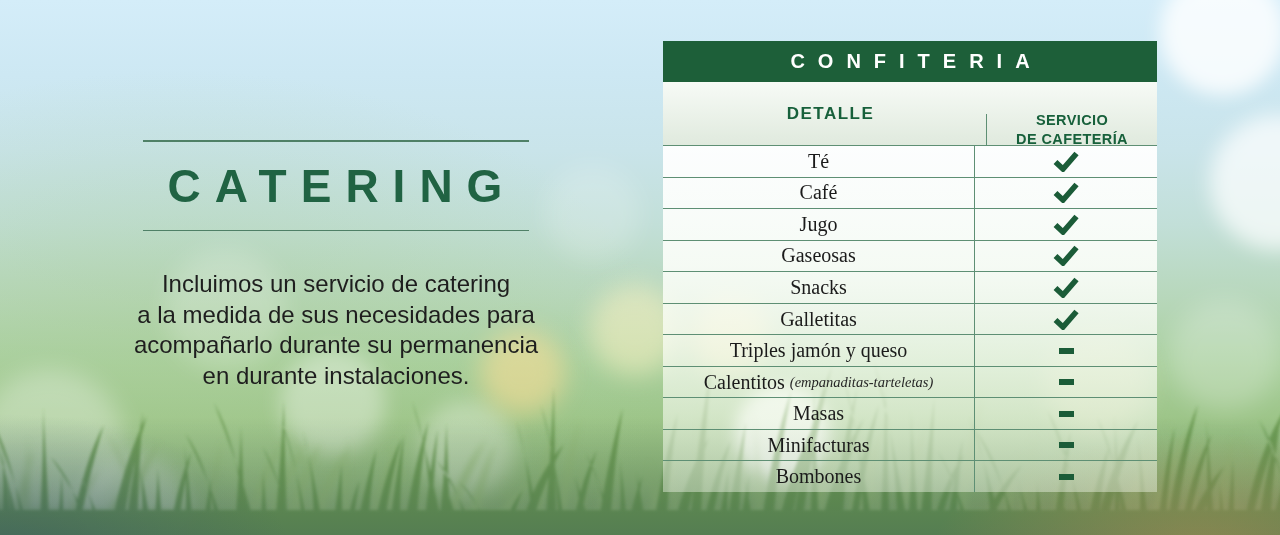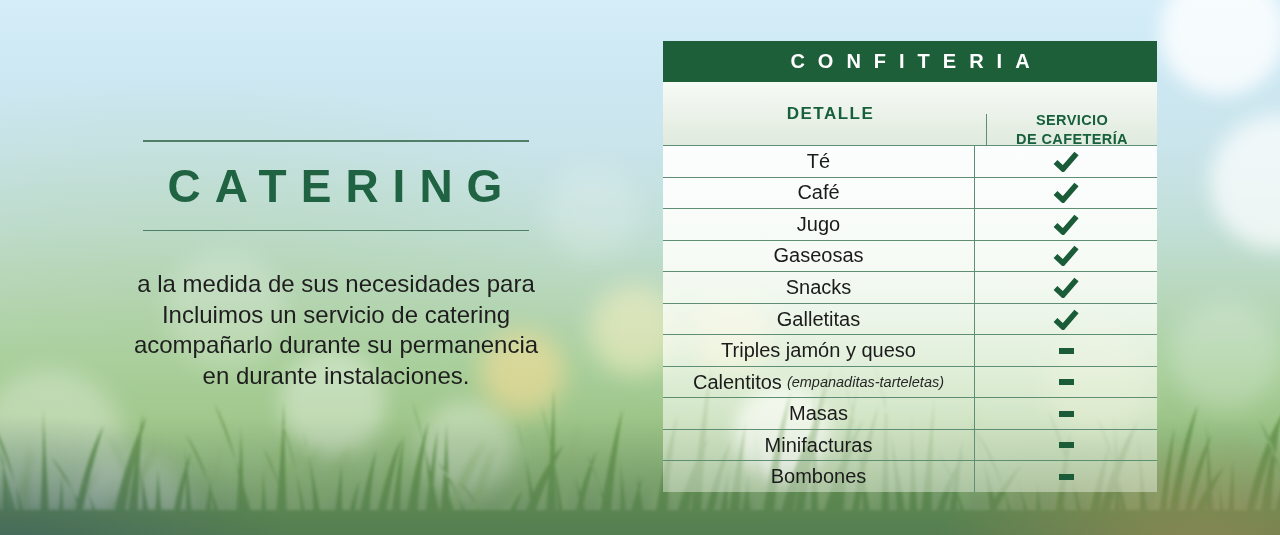--- a/index.html
+++ b/index.html
@@ -49,21 +49,21 @@
   .sub-right{
     flex:1;border-left:1px solid #5e8f74;display:flex;flex-direction:column;
     align-items:center;justify-content:center;color:#17603b;font-weight:bold;
     font-size:14.5px;line-height:1.25;letter-spacing:0.4px;text-align:center;margin-top:32px;
   }
   .conf-body{
     background:linear-gradient(180deg,
       rgba(255,255,255,0.95) 0%, rgba(253,255,250,0.88) 35%,
       rgba(248,252,242,0.66) 70%, rgba(245,250,238,0.42) 100%);
   }
-  .t-row{height:31.55px;display:flex;box-sizing:border-box;border-top:1px solid #5e8f74;}
+  .t-row{height:31.55px;display:flex;box-sizing:border-box;border-top:1px solid #5e8f74;font-family:Liberation Serif, serif;}
   .cell-detail{
     width:311px;display:flex;align-items:baseline;justify-content:center;gap:5px;
     font-size:20px;color:#1b1b1b;align-items:center;
   }
   .detail-note{font-size:14.5px;font-style:italic;color:#272727;}
   .detail-note:empty{display:none;}
   .cell-mark{flex:1;border-left:1px solid #5e8f74;display:flex;align-items:center;justify-content:center;}
   .check-icon{display:none;}
   .dash-icon{display:none;width:15px;height:6px;background:#1b5c38;}
   .mark.check .check-icon{display:block;}
@@ -108,22 +108,22 @@
       </g>
   </svg>
 
   <div class="overlay"></div>
 
   <div class="left-block">
     <div class="rule"></div>
     <div class="intro-title">CATERING</div>
     <div class="rule"></div>
     <div class="intro-text">
+      <div>Incluimos un servicio de catering</div>
       <div>a la medida de sus necesidades para</div>
-      <div>Incluimos un servicio de catering</div>
       <div>acompañarlo durante su permanencia</div>
       <div>en durante instalaciones.</div>
     </div>
   </div>
 
   <div class="conf-table">
     <div class="conf-header">CONFITERIA</div>
     <div class="conf-subhead">
       <div class="sub-left">DETALLE</div>
       <div class="sub-right">

